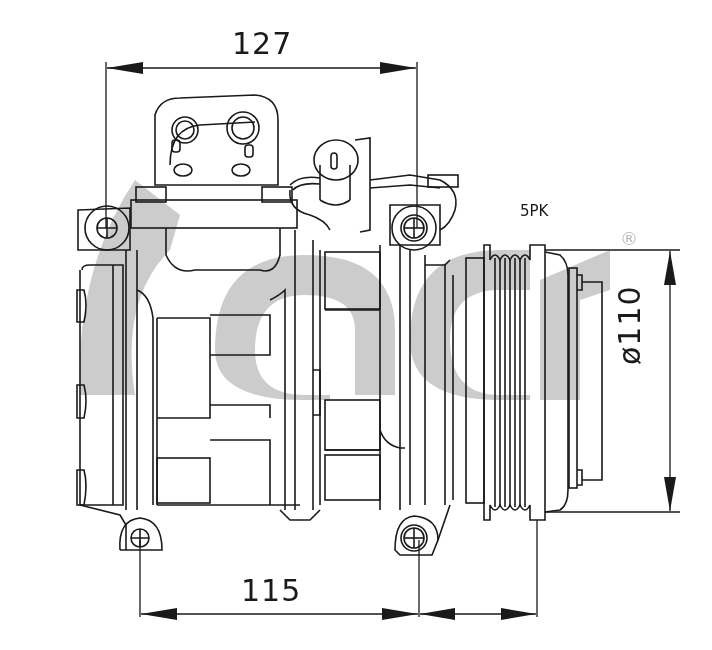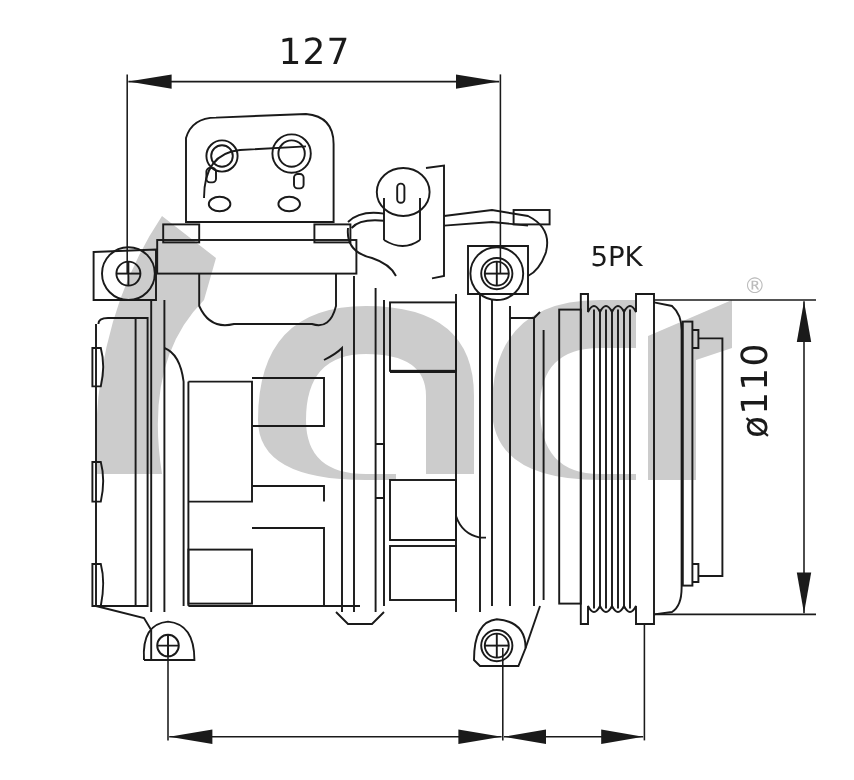--- a/index.html
+++ b/index.html
@@ -3,21 +3,21 @@
 <meta charset="utf-8">
 <style>
   html,body{margin:0;padding:0;background:#ffffff;}
   #canvas{position:relative;width:712px;height:650px;overflow:hidden;background:#ffffff;font-family:"DejaVu Sans",sans-serif;border-radius:32px;}
   svg{position:absolute;left:0;top:0;}
   .dim-text{position:absolute;font-family:"DejaVu Sans",sans-serif;font-weight:normal;color:#1a1a1a;white-space:nowrap;}
   #dim-top{left:232px;top:26px;font-size:30px;letter-spacing:1px;}
   #dim-bottom-left{left:241px;top:573px;font-size:30px;letter-spacing:1px;}
   #dim-bottom-right{left:440px;top:573px;font-size:30px;letter-spacing:1px;}
   #dim-dia{left:612px;top:365px;font-size:30px;transform:rotate(-90deg);transform-origin:left top;letter-spacing:1px;}
-  #belt-label{left:492px;top:202px;font-size:23px;}
+  #belt-label{left:520px;top:202px;font-size:15px;}
   #reg-mark{left:620px;top:228px;font-size:18px;color:#bbbbbb;}
 </style>
 </head>
 <body>
 
 <div id="canvas">
   <svg width="712" height="650" viewBox="0 0 712 650">
 
     <g fill="#cccccc" stroke="none">
 
@@ -161,16 +161,17 @@
 
       <line x1="545" y1="250" x2="680" y2="250"></line>
       <line x1="545" y1="512" x2="680" y2="512"></line>
       <line x1="670" y1="251" x2="670" y2="511"></line>
       <polygon points="670,251 664,285 676,285" stroke="none"></polygon>
       <polygon points="670,511 664,477 676,477" stroke="none"></polygon>
     </g>
   </svg>
 
   <div class="dim-text" id="dim-top">127</div>
+  <div class="dim-text" id="dim-bottom-left">115</div>
   <div class="dim-text" id="dim-dia">ø110</div>
   <div class="dim-text" id="belt-label">5PK</div>
   <div class="dim-text" id="reg-mark">®</div>
 </div>
 
 </body></html>

